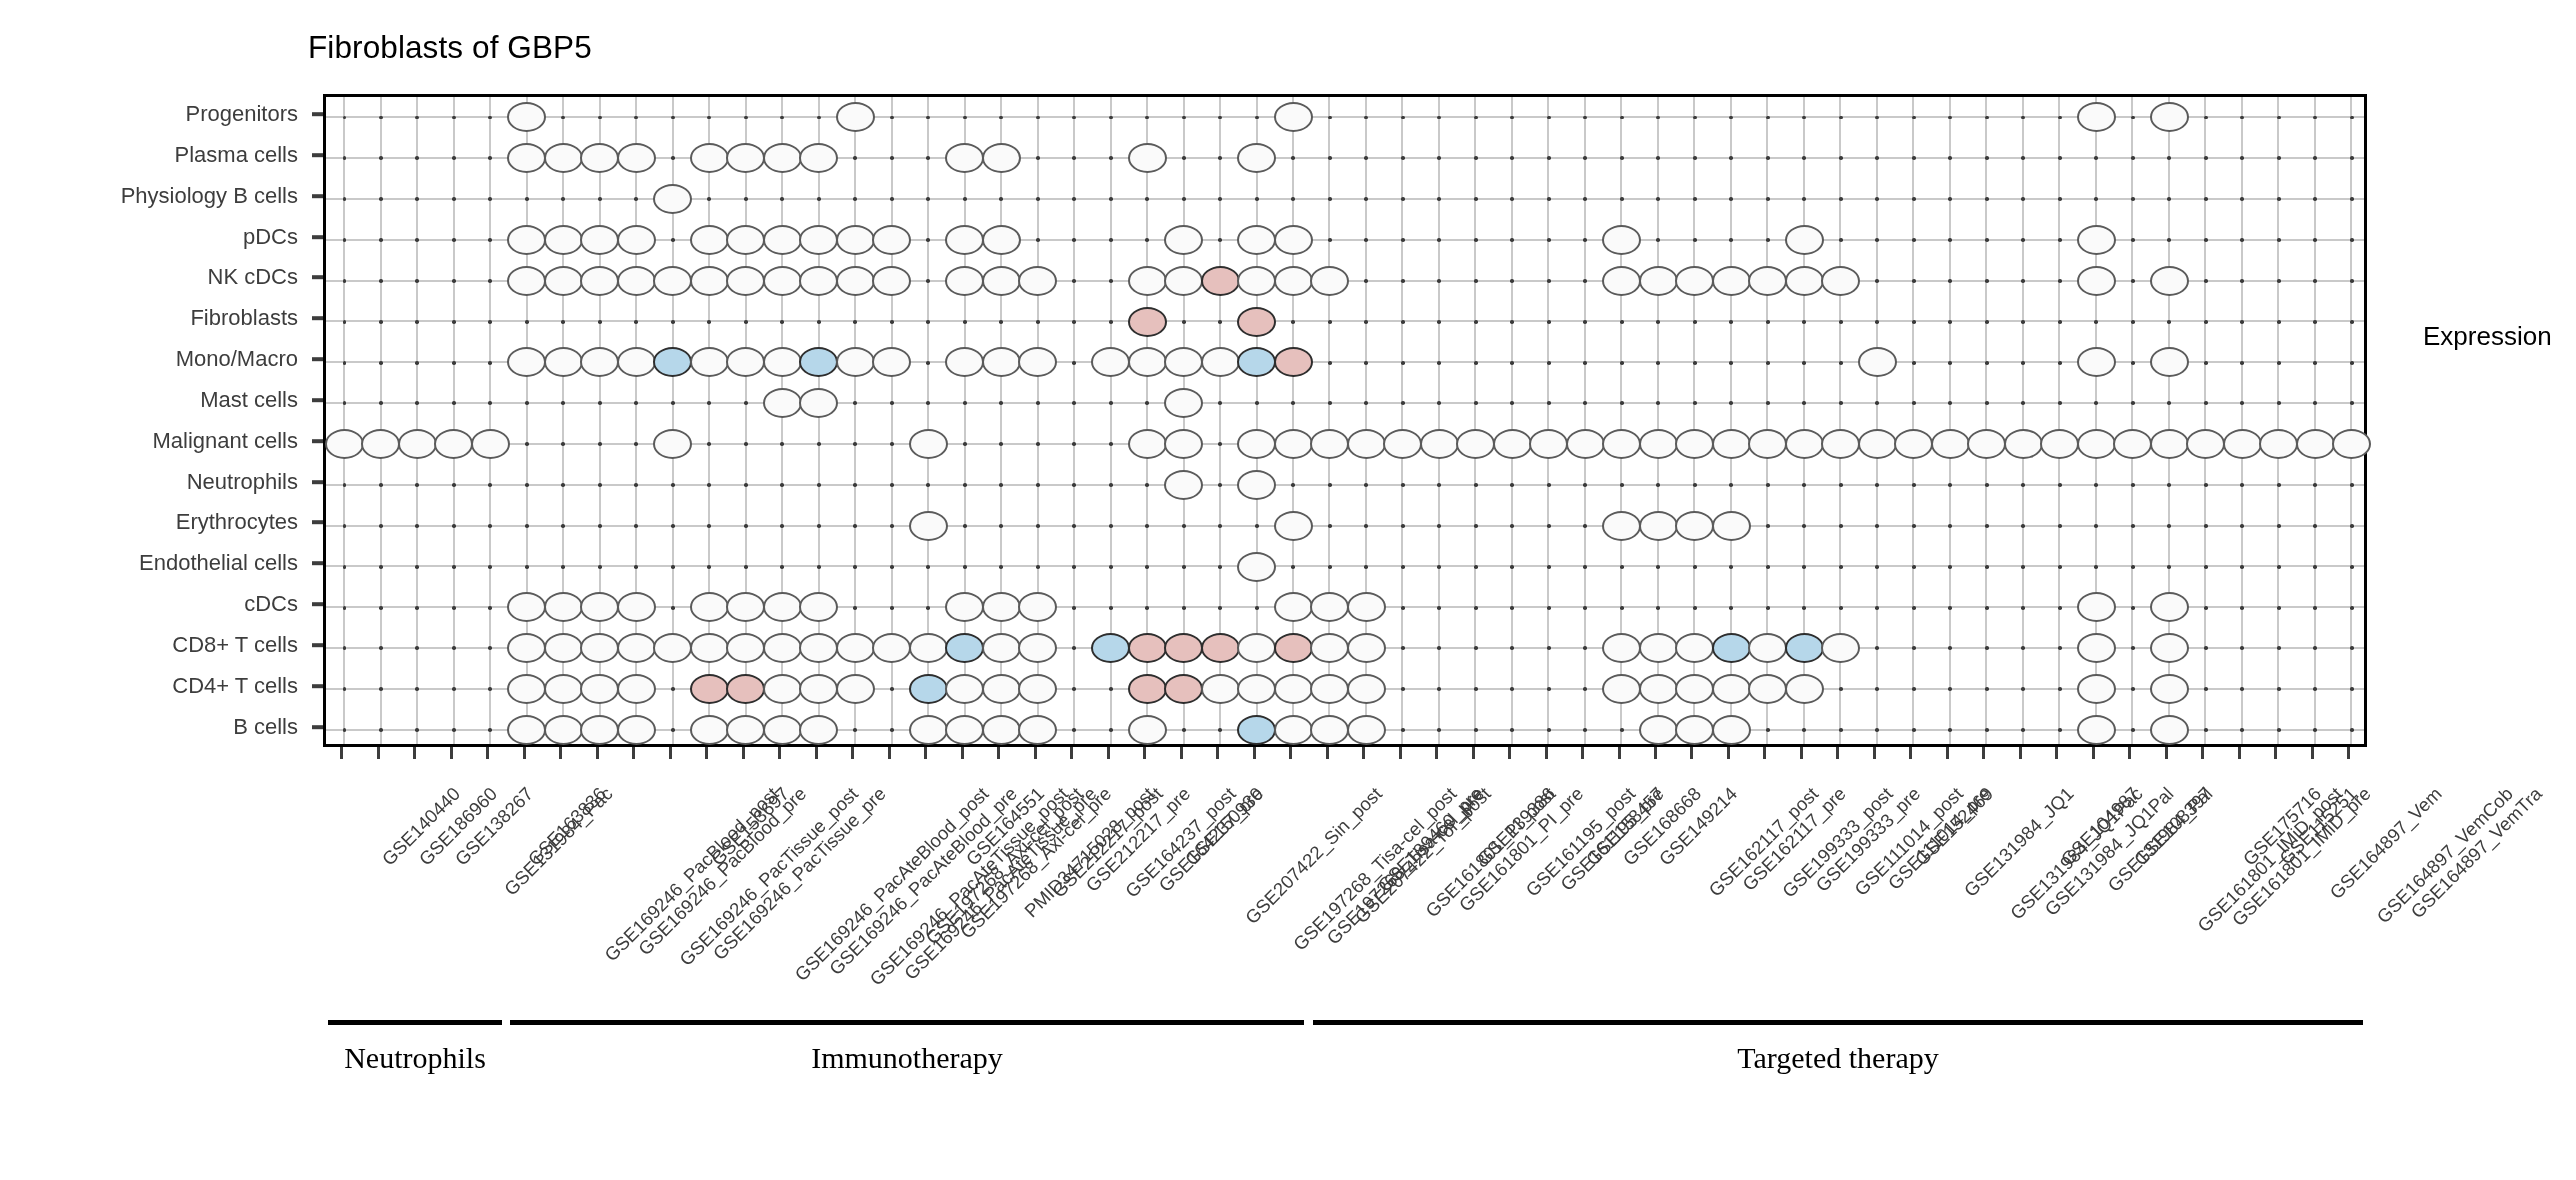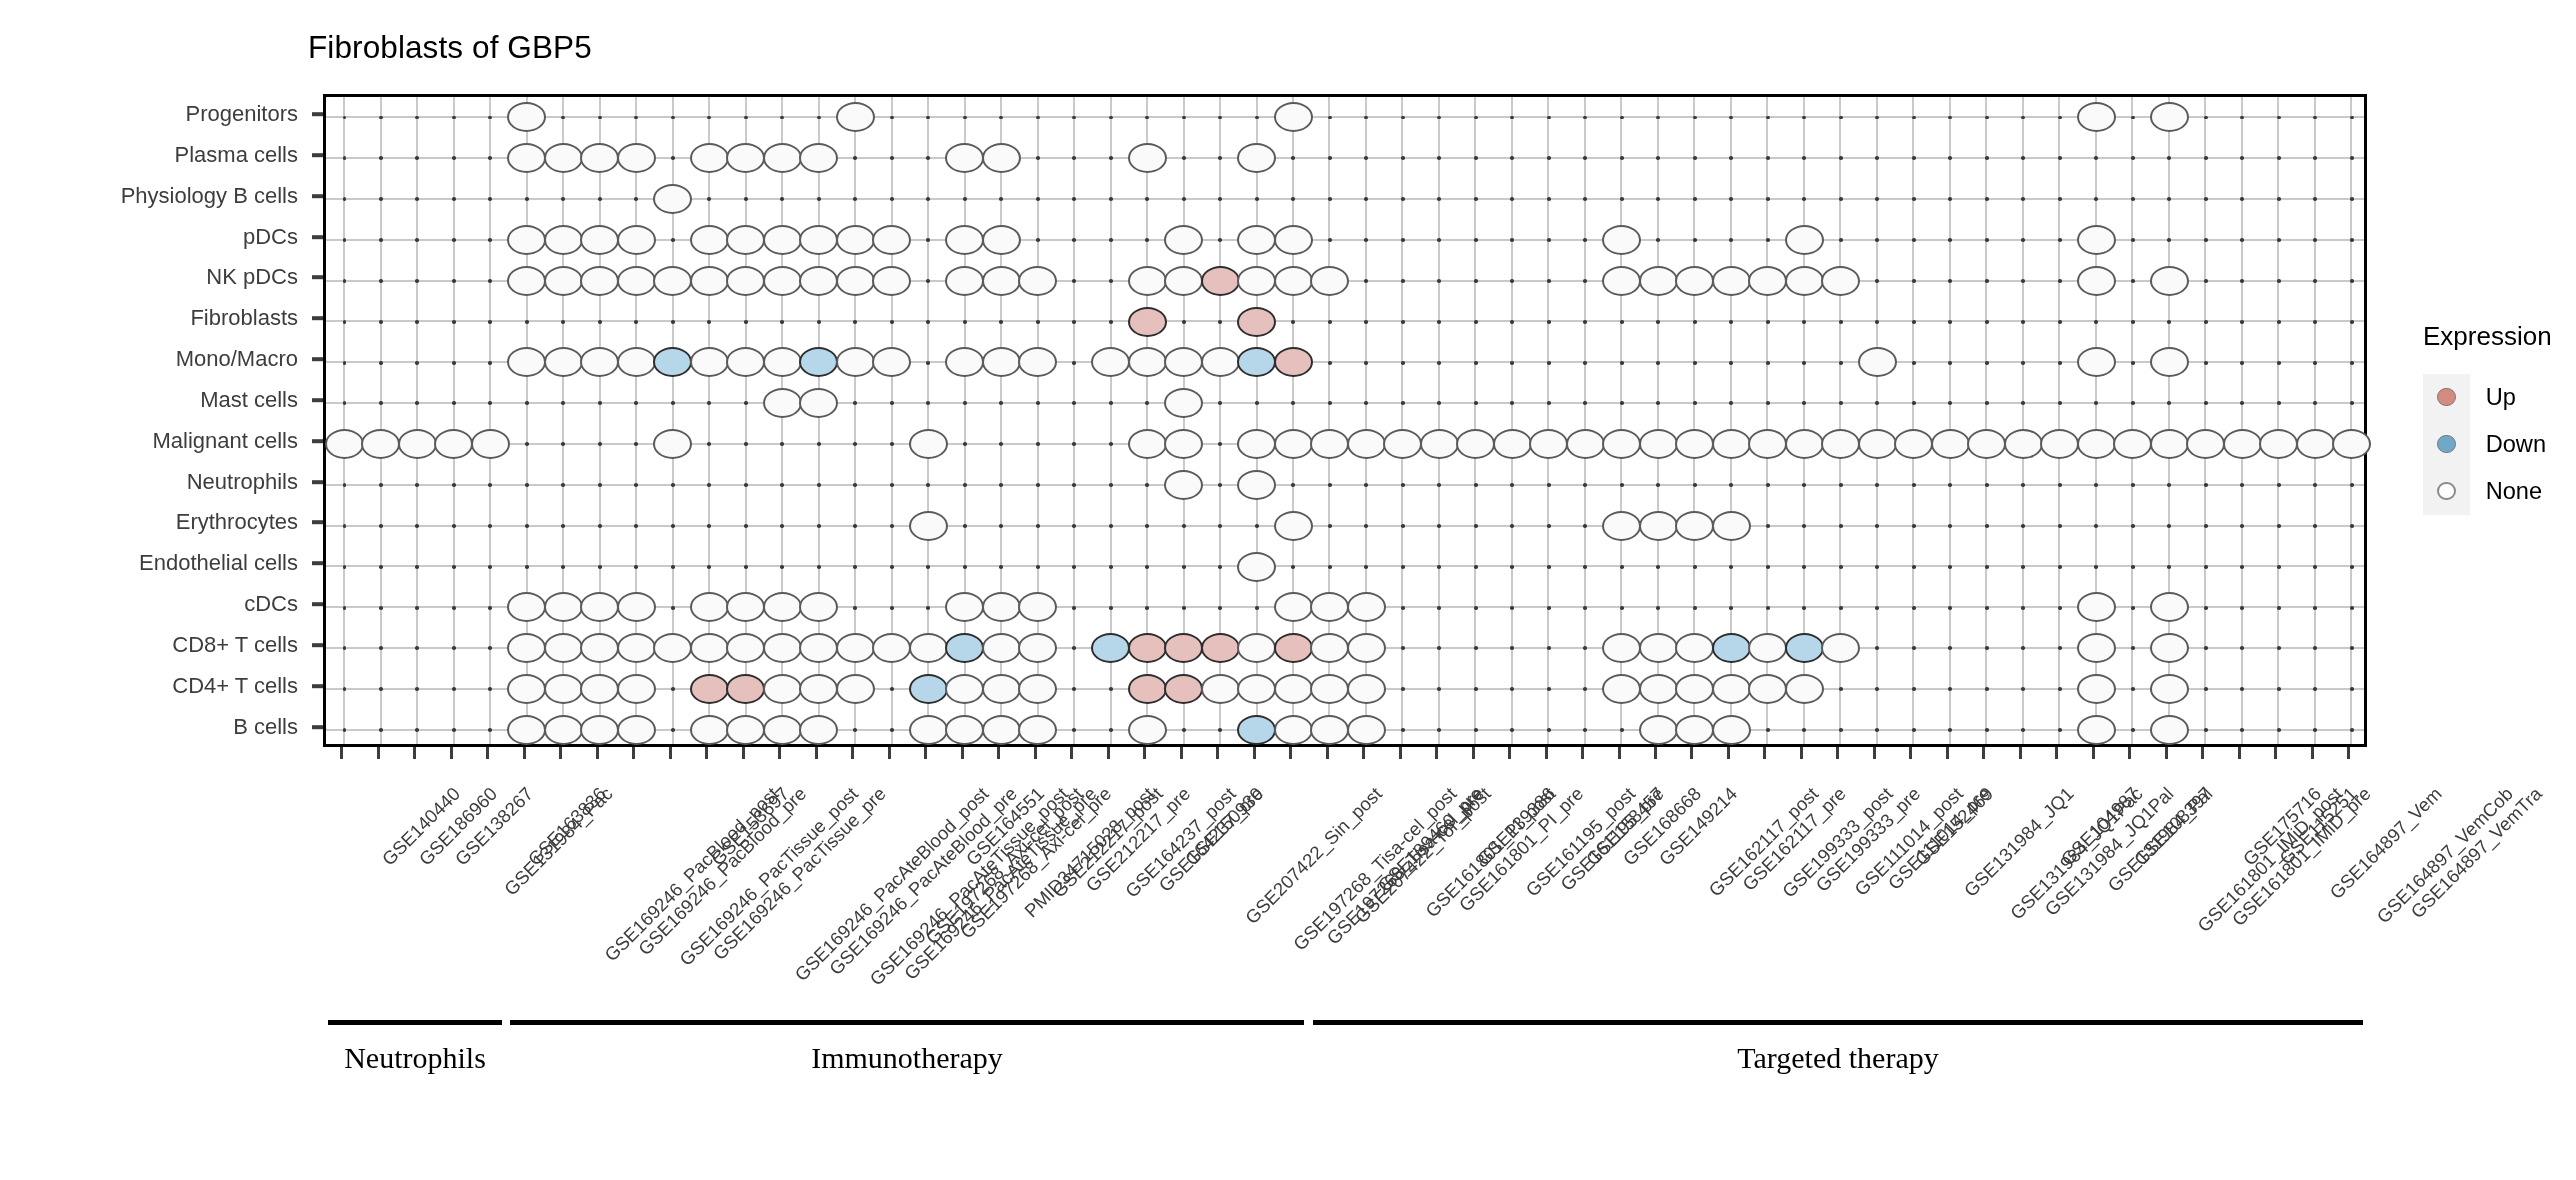--- a/index.html
+++ b/index.html
@@ -55,21 +55,21 @@
 
   <div id="yaxis">
       <div class="ytick-lab" style="top: 114px;">Progenitors</div>
       <div class="ytick-mark" style="top: 114px;"></div>
       <div class="ytick-lab" style="top: 155px;">Plasma cells</div>
       <div class="ytick-mark" style="top: 155px;"></div>
       <div class="ytick-lab" style="top: 196px;">Physiology B cells</div>
       <div class="ytick-mark" style="top: 196px;"></div>
       <div class="ytick-lab" style="top: 237px;">pDCs</div>
       <div class="ytick-mark" style="top: 237px;"></div>
-      <div class="ytick-lab" style="top: 277px;">NK pDCs</div>
+      <div class="ytick-lab" style="top: 277px;">NK cDCs</div>
       <div class="ytick-mark" style="top: 277px;"></div>
       <div class="ytick-lab" style="top: 318px;">Fibroblasts</div>
       <div class="ytick-mark" style="top: 318px;"></div>
       <div class="ytick-lab" style="top: 359px;">Mono/Macro</div>
       <div class="ytick-mark" style="top: 359px;"></div>
       <div class="ytick-lab" style="top: 400px;">Mast cells</div>
       <div class="ytick-mark" style="top: 400px;"></div>
       <div class="ytick-lab" style="top: 441px;">Malignant cells</div>
       <div class="ytick-mark" style="top: 441px;"></div>
       <div class="ytick-lab" style="top: 482px;">Neutrophils</div>
@@ -1421,36 +1421,16 @@
       <div class="gbar" style="left: 328px; width: 174px; top: 1020px;"></div>
       <div class="glab" style="left: 415px; top: 1041px;">Neutrophils</div>
       <div class="gbar" style="left: 510px; width: 794px; top: 1020px;"></div>
       <div class="glab" style="left: 907px; top: 1041px;">Immunotherapy</div>
       <div class="gbar" style="left: 1313px; width: 1050px; top: 1020px;"></div>
       <div class="glab" style="left: 1838px; top: 1041px;">Targeted therapy</div>
     </div>
 
   <div id="legend">
     <div id="legend-title">Expression</div>
-    <div id="legend-rows">
-        <div class="lrow">
-          <div class="lkey">
-            <div class="lswatch up"></div>
-          </div>
-          <div class="llab">Up</div>
-        </div>
-        <div class="lrow">
-          <div class="lkey">
-            <div class="lswatch down"></div>
-          </div>
-          <div class="llab">Down</div>
-        </div>
-        <div class="lrow">
-          <div class="lkey">
-            <div class="lswatch none"></div>
-          </div>
-          <div class="llab">None</div>
-        </div>
-      </div>
   </div>
 
 </div>
 
 
 </body></html>

